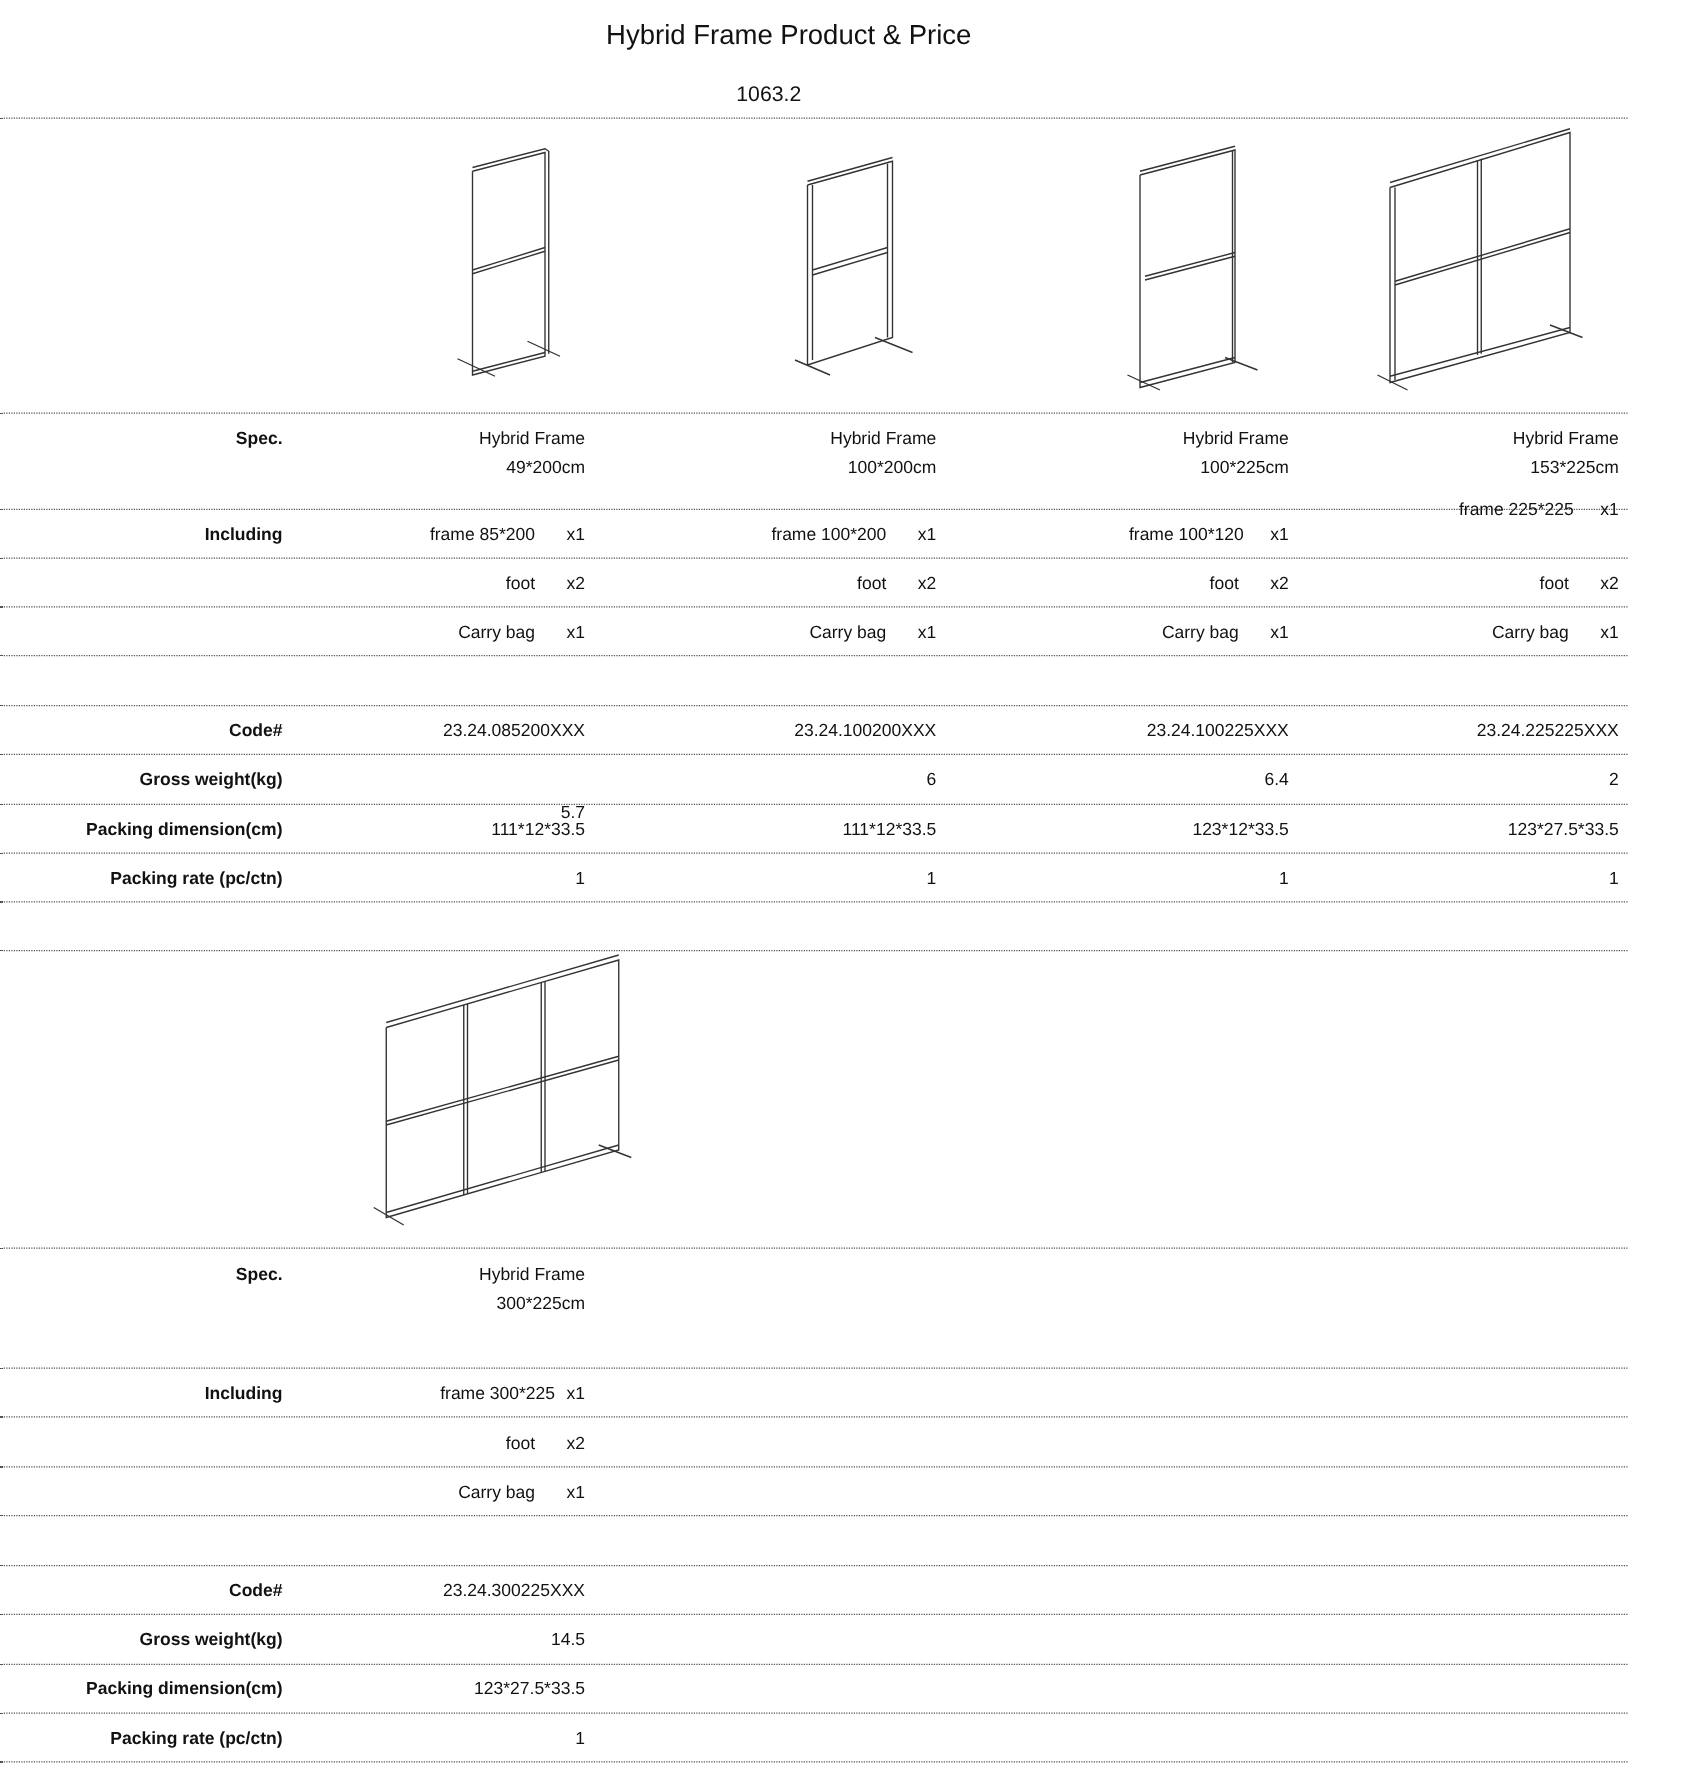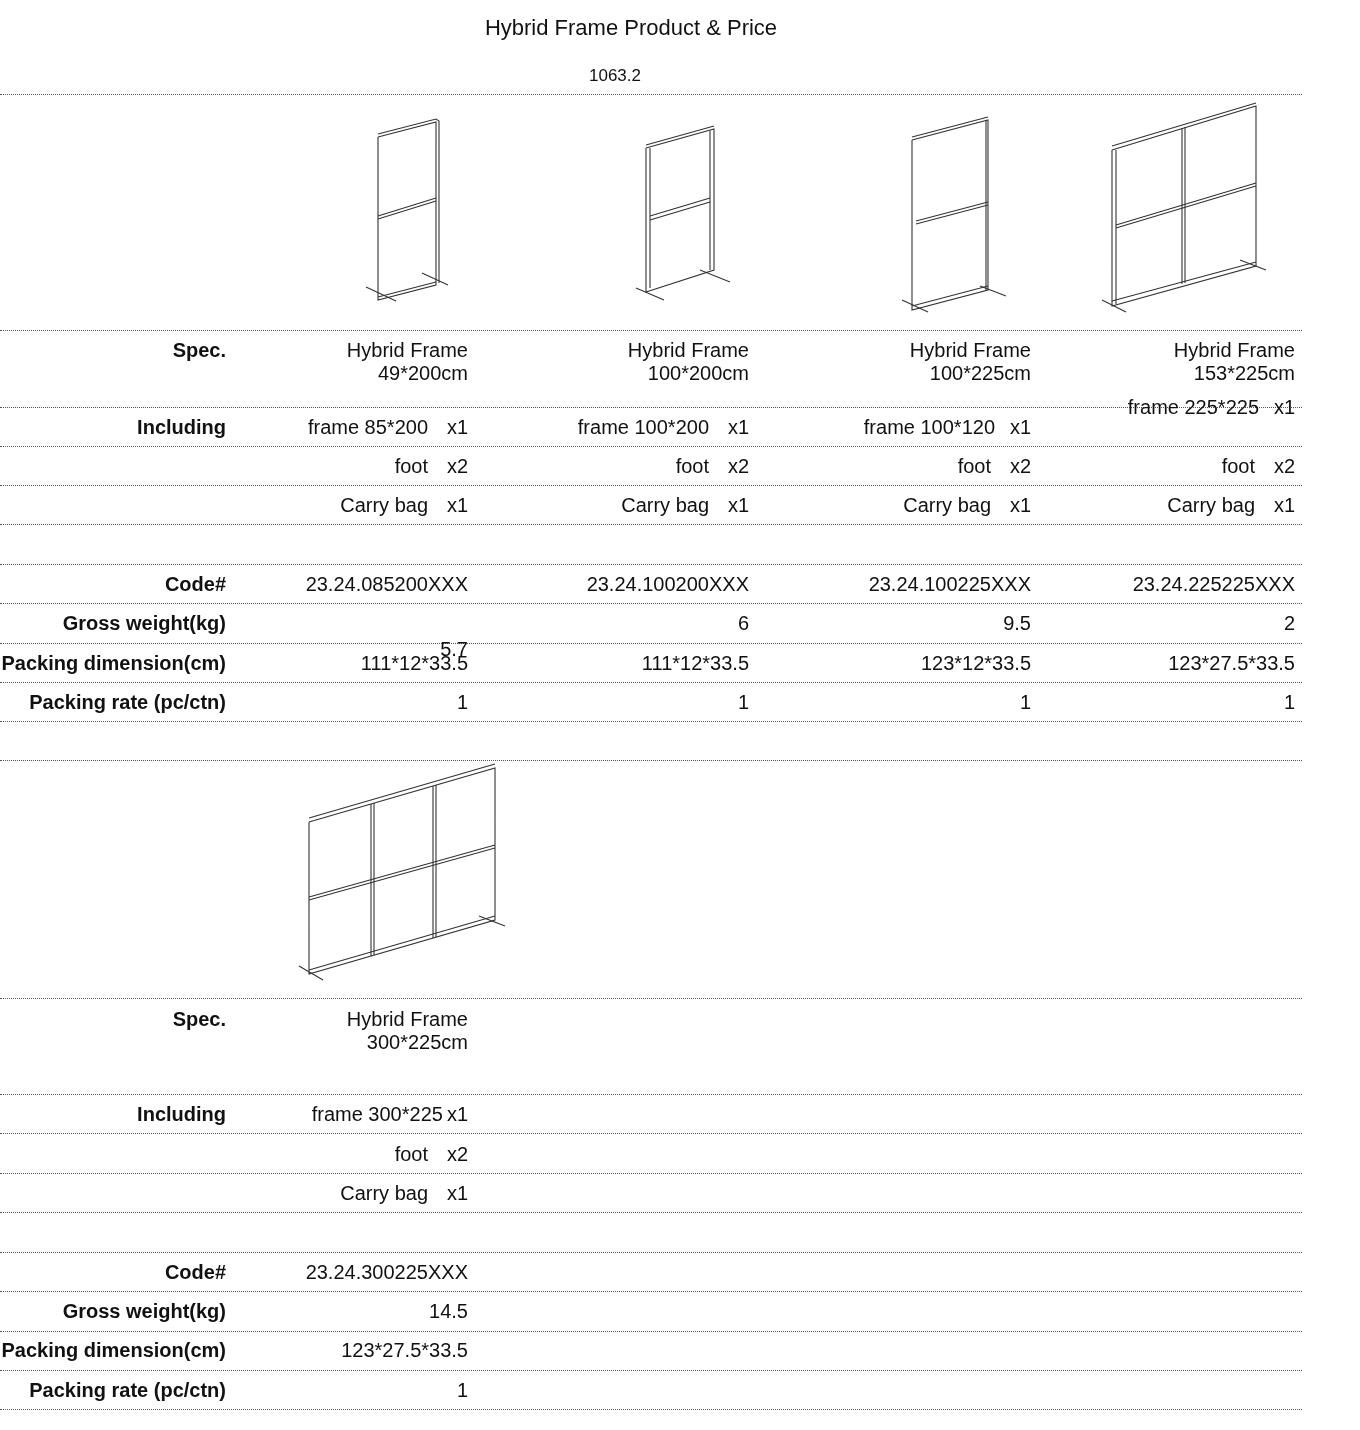--- a/index.html
+++ b/index.html
@@ -1,21 +1,21 @@
 <!DOCTYPE html>
 <html><head>
 <meta charset="utf-8">
 <style>
   html, body { margin:0; padding:0; background:#ffffff; }
   body { width:1360px; height:1430px; position:relative; overflow:hidden;
          font-family:"Liberation Sans", sans-serif; color:#111; }
   .title { position:absolute; left:0; width:1262px; top:15px; text-align:center; font-size:22px; }
   .subtitle { position:absolute; left:0; width:1230px; top:66px; text-align:center; font-size:17px; }
   .hline { position:absolute; left:0; width:1302px; height:0; border-top:1px dotted #555; }
-  .cell { position:absolute; font-size:20px; text-align:right; white-space:nowrap; line-height:23px; }
+  .cell { position:absolute; font-size:14px; text-align:right; white-space:nowrap; line-height:23px; }
   .lbl { font-weight:bold; right:calc(1360px - 226px); }
   .c1 { right:calc(1360px - 468px); }
   .c2 { right:calc(1360px - 749px); }
   .c3 { right:calc(1360px - 1031px); }
   .c4 { right:calc(1360px - 1295px); }
   .inc .qty { display:inline-block; min-width:26px; text-align:right; margin-left:14px; }
   .img { position:absolute; }
   svg line, svg polyline, svg path { stroke:#333; fill:none; stroke-width:1.1; }
 </style>
 </head>
@@ -125,21 +125,21 @@
 <div class="cell c2" style="top:573px">23.24.100200XXX</div>
 <div class="cell c2" style="top:612px">6</div>
 <div class="cell c2" style="top:652px">111*12*33.5</div>
 <div class="cell c2" style="top:691px">1</div>
 
 <div class="cell c3" style="top:339px"><span>Hybrid Frame</span><br><span>100*225cm</span></div>
 <div class="cell c3 inc" style="top:416px"><span>frame 100*120</span><span class="qty" style="margin-left:10px">x1</span></div>
 <div class="cell c3 inc" style="top:455px"><span>foot</span><span class="qty">x2</span></div>
 <div class="cell c3 inc" style="top:494px"><span>Carry bag</span><span class="qty">x1</span></div>
 <div class="cell c3" style="top:573px">23.24.100225XXX</div>
-<div class="cell c3" style="top:612px">9.5</div>
+<div class="cell c3" style="top:612px">6.4</div>
 <div class="cell c3" style="top:652px">123*12*33.5</div>
 <div class="cell c3" style="top:691px">1</div>
 
 <div class="cell c4" style="top:339px"><span>Hybrid Frame</span><br><span>153*225cm</span></div>
 <div class="cell c4 inc" style="top:396px"><span>frame 225*225</span><span class="qty" style="margin-left:10px">x1</span></div>
 <div class="cell c4 inc" style="top:455px"><span>foot</span><span class="qty">x2</span></div>
 <div class="cell c4 inc" style="top:494px"><span>Carry bag</span><span class="qty">x1</span></div>
 <div class="cell c4" style="top:573px">23.24.225225XXX</div>
 <div class="cell c4" style="top:612px">2</div>
 <div class="cell c4" style="top:652px">123*27.5*33.5</div>

